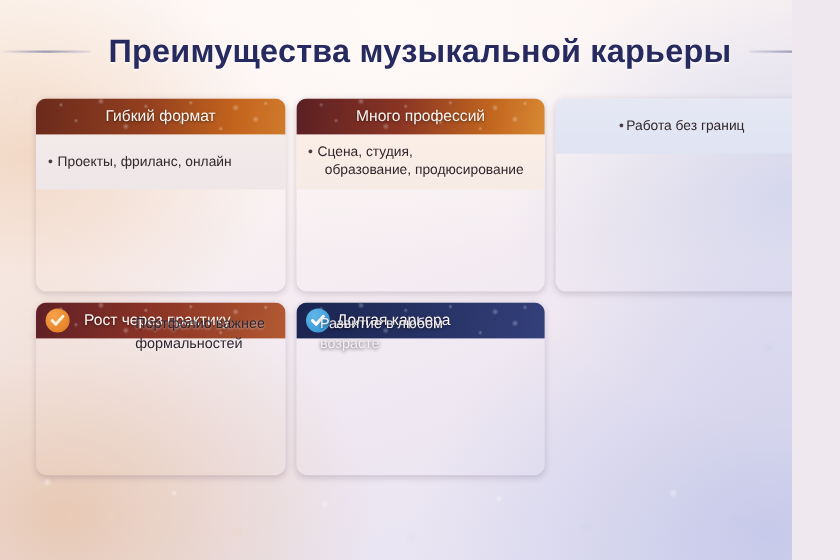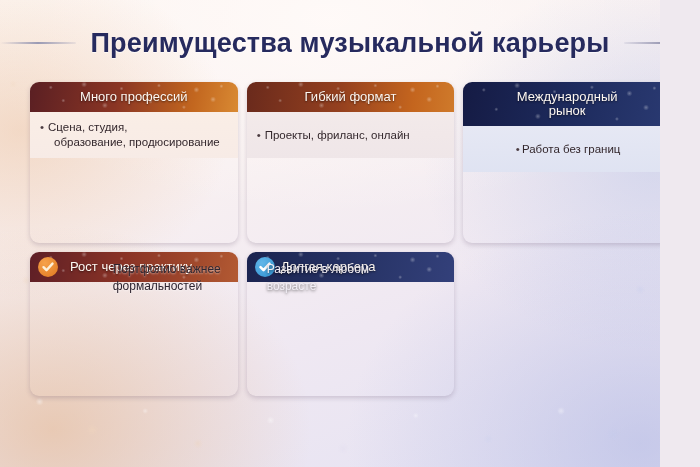--- a/index.html
+++ b/index.html
@@ -116,59 +116,54 @@
   <div id="bokeh"></div>
 
   <div id="header">
     <div class="rule"></div>
     <div id="title">Преимущества музыкальной карьеры</div>
     <div class="rule right"></div>
   </div>
 
   <div id="grid">
 
+    <div class="card c2">
+      <div class="card-head center">
+        <div class="speck"></div>
+        <div class="head-title">Гибкий формат</div>
+      </div>
+      <div class="art">
+        <div class="speck"></div>
+
+      </div>
+      <div class="card-foot">
+        <div class="foot-text">
+          <span class="bullet">•</span><span>Проекты, фриланс, онлайн</span>
+        </div>
+      </div>
+    </div>
+
     <div class="card c1">
       <div class="card-head center">
         <div class="speck"></div>
         <div class="head-title">Много профессий</div>
       </div>
       <div class="art">
         <div class="speck"></div>
 
       </div>
       <div class="card-foot">
         <div class="foot-text">
           <span class="bullet">•</span><span>Сцена, студия,</span><br>
           <span style="padding-left:14px">образование, продюсирование</span>
         </div>
       </div>
     </div>
 
-    <div class="card c2">
-      <div class="card-head center">
-        <div class="speck"></div>
-        <div class="head-title">Гибкий формат</div>
-      </div>
-      <div class="art">
-        <div class="speck"></div>
-
-      </div>
-      <div class="card-foot">
-        <div class="foot-text">
-          <span class="bullet">•</span><span>Проекты, фриланс, онлайн</span>
-        </div>
-      </div>
-    </div>
-
     <div class="card c3">
-      <div class="card-head two-line">
-        <div class="speck"></div>
-        <div class="head-title">Международный</div>
-        <div class="head-title">рынок</div>
-      </div>
       <div class="art">
         <div class="speck"></div>
 
       </div>
       <div class="card-foot">
         <div class="foot-text" style="width:100%;text-align:center">
           <span class="bullet">•</span><span>Работа без границ</span>
         </div>
       </div>
     </div>

